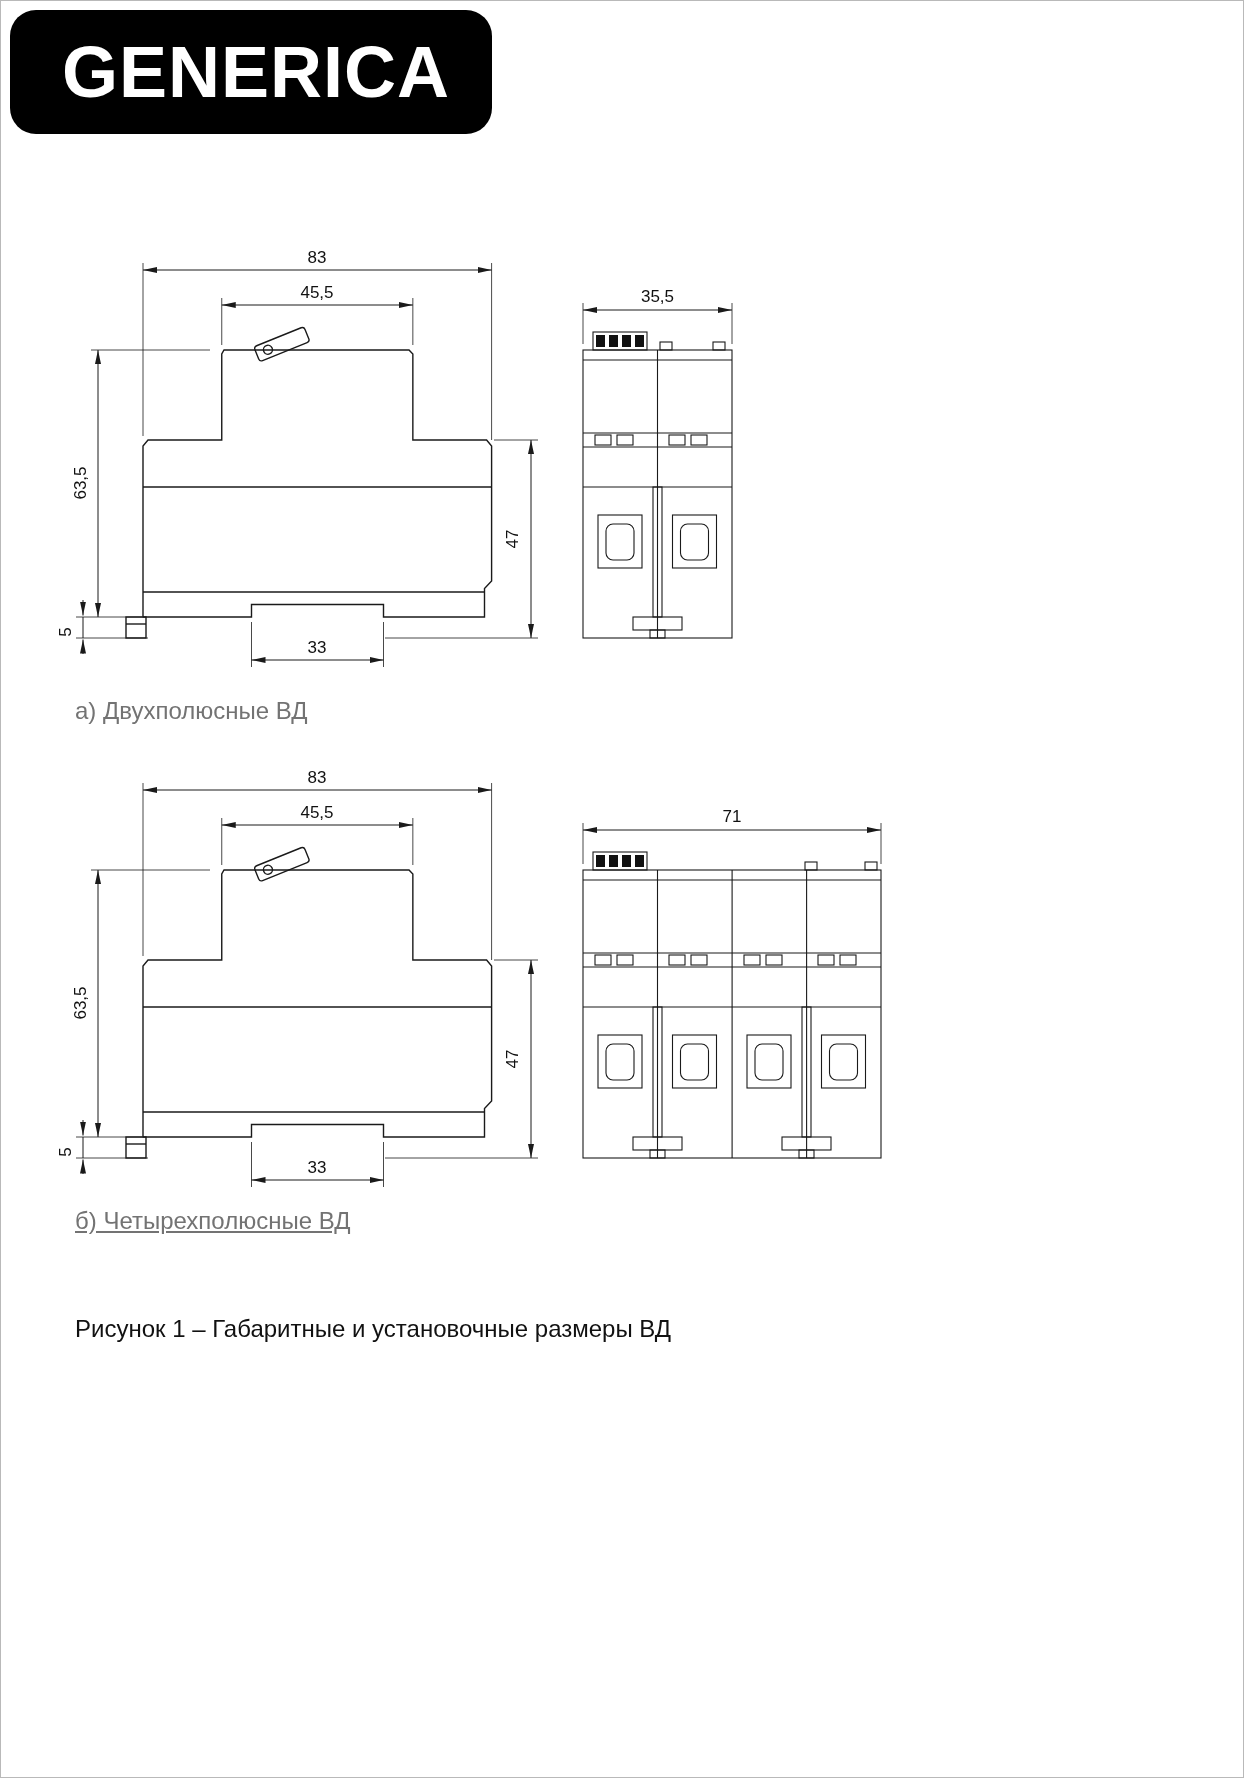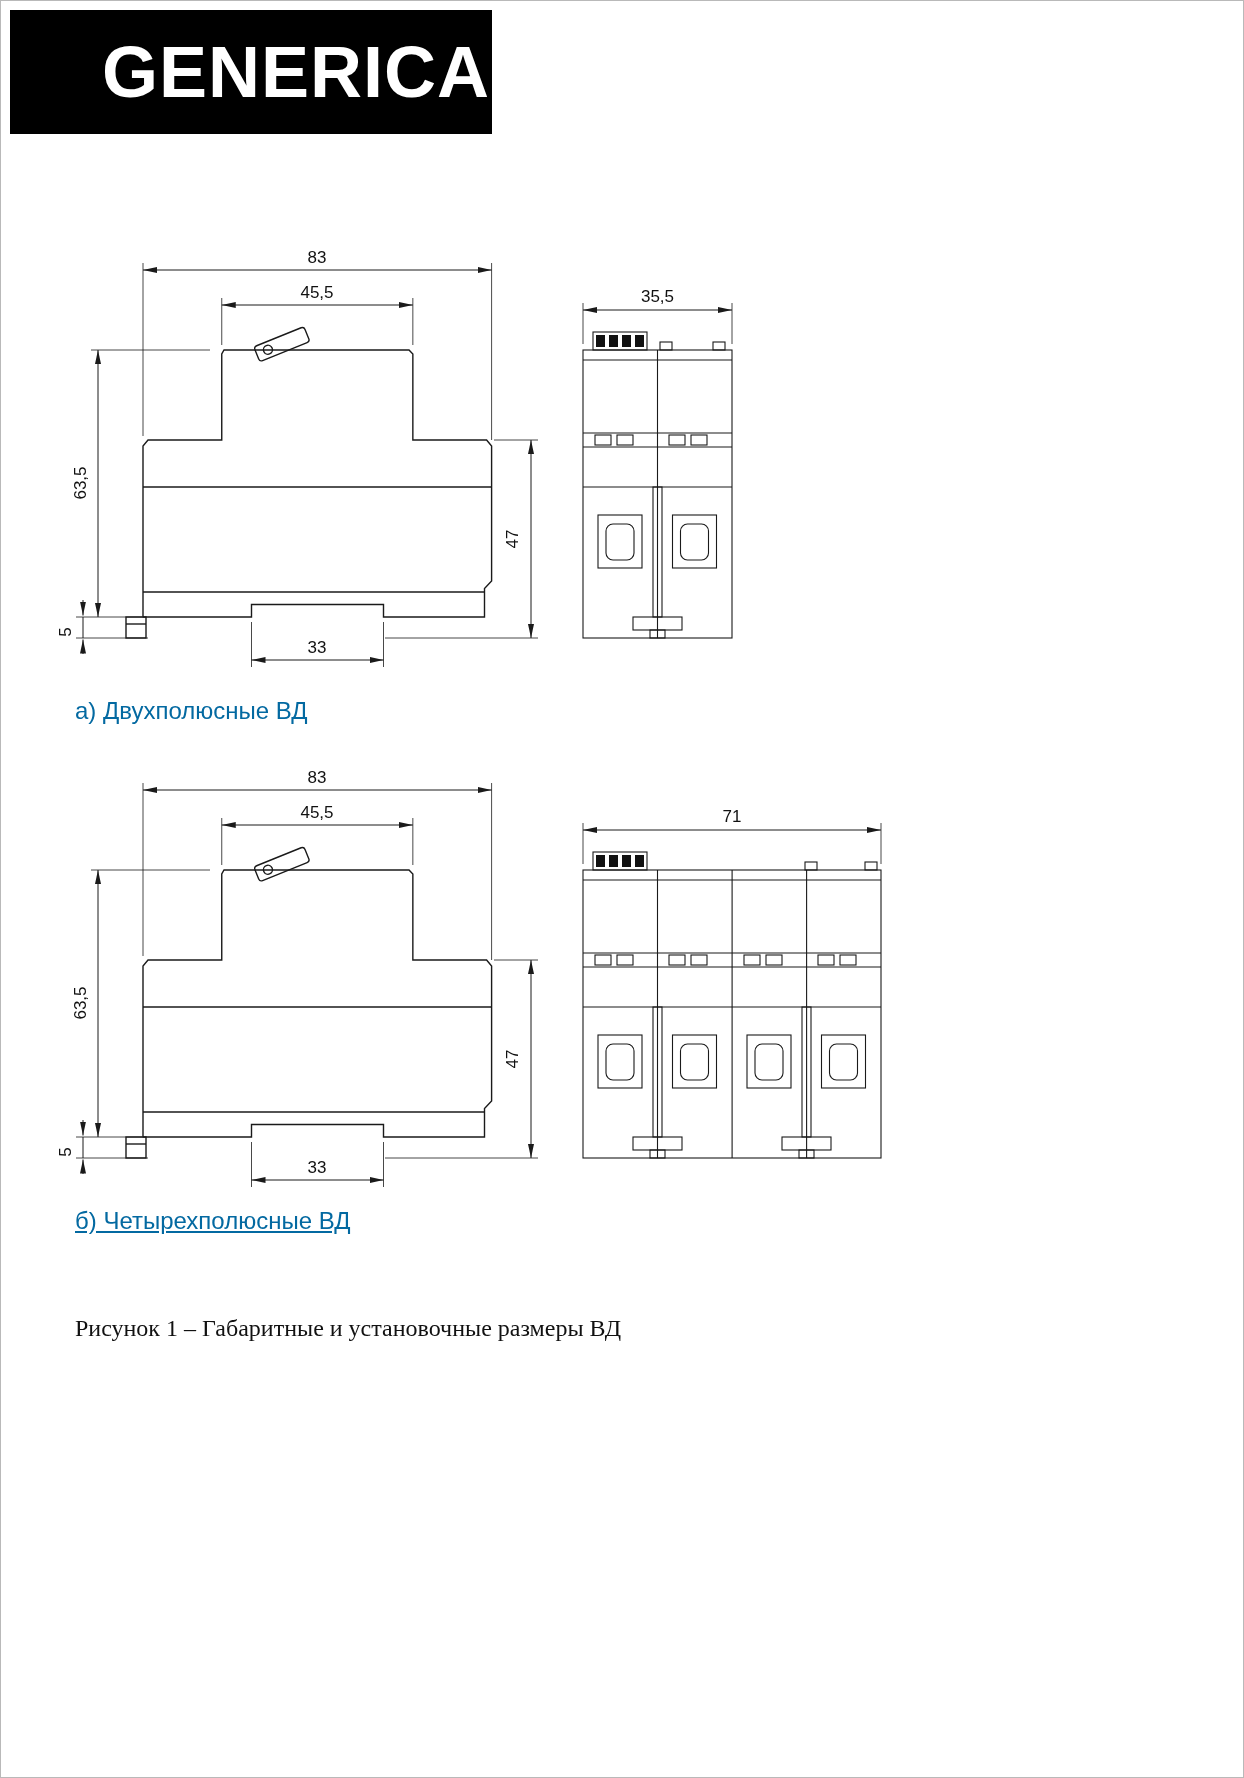--- a/index.html
+++ b/index.html
@@ -10,21 +10,21 @@
     box-shadow: inset 0 0 0 1px #b9b9b9;
     overflow:hidden;
     font-family:"Liberation Sans","DejaVu Sans",sans-serif;
     color:#111;
   }
   .logo {
     position:absolute; left:10px; top:10px;
     width:482px; height:124px;
     background:#000;
     display:flex; align-items:center;
-    padding-left:92px; box-sizing:border-box;
+    padding-left:52px; box-sizing:border-box;border-radius:26px;
   }
   .logo-text {
     color:#fff;
     font-size:72px;
     font-weight:bold;
     letter-spacing:1px;
     line-height:1;
     font-family:"Liberation Sans","DejaVu Sans",sans-serif;
   }
   .fig-svg { position:absolute; left:50px; width:1130px; height:440px; }
@@ -37,27 +37,27 @@
   .thin path, .thin rect, .thin line { stroke-width:1.1; }
   .blackfill { fill:#111 !important; stroke:none !important; }
   .dim line { stroke:#1a1a1a; stroke-width:1; fill:none; }
   .dimext line { stroke:#1a1a1a; stroke-width:0.8; fill:none; }
   .dim-text {
     font-family:"Liberation Sans","DejaVu Sans",sans-serif;
     font-size:17px; fill:#111;
   }
   .fig-label {
     position:absolute; left:75px;
-    font-size:24px; color:#0369a1;
+    font-size:24px; color:#737373;
   }
   #label-a { top:697px; }
   #label-b { top:1207px;text-decoration:underline; }
   .caption {
     position:absolute; left:75px; top:1315px;
-    font-size:24px; color:#111;font-family:Liberation Serif, serif;
+    font-size:24px; color:#111;
   }
 </style>
 </head>
 <body>
 
 <div class="page">
 
   <div class="logo">
     <span class="logo-text">GENERICA</span>
   </div>

